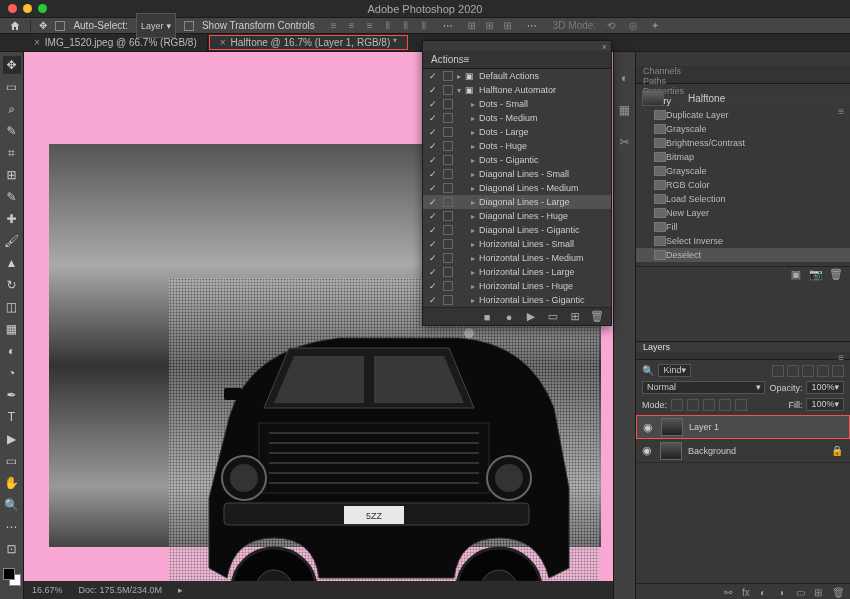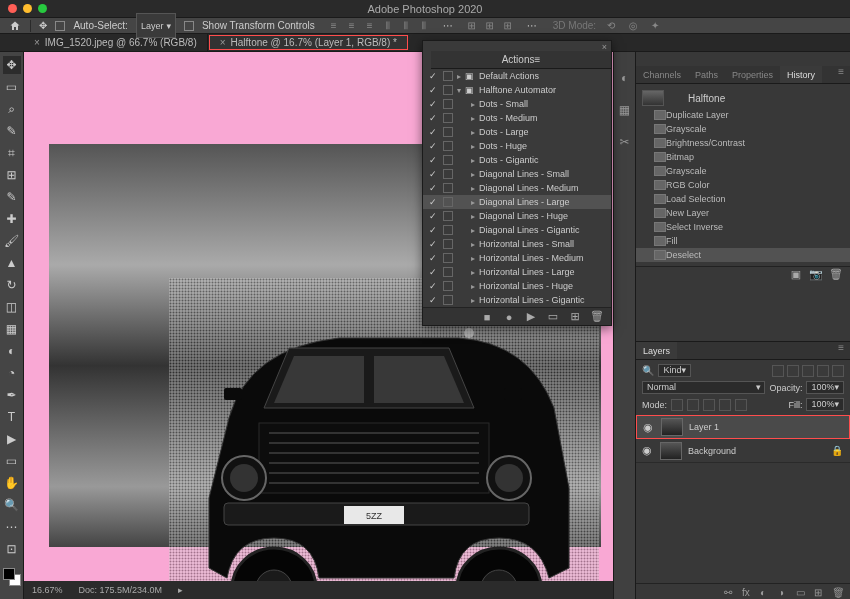--- a/index.html
+++ b/index.html
@@ -32,37 +32,37 @@
 .swatch { margin-top: 6px; width: 18px; height: 18px; position: relative; }
 .sw-f { position: absolute; width: 12px; height: 12px; background: #000; border: 1px solid #888; }
 .sw-b { position: absolute; width: 12px; height: 12px; background: #fff; border: 1px solid #888; right: 0; bottom: 0; }
 
 .canvas-area { flex: 1; background: #f9a8d4; position: relative; }
 .canvas { position: absolute; left: 25px; top: 92px; width: 552px; height: 403px; background: linear-gradient(180deg, #555 0%, #aaa 30%, #333 55%, #999 85%, #444 100%); }
 .car { position: absolute; left: 120px; top: 134px; width: 430px; height: 358px; }
 .status-bar { position: absolute; bottom: 0; left: 0; right: 0; height: 18px; background: #2b2b2b; display: flex; align-items: center; padding: 0 8px; gap: 16px; font-size: 9px; color: #aaa; }
 
 .actions-panel { position: absolute; left: 422px; top: 40px; width: 190px; background: #3a3a3a; border: 1px solid #1a1a1a; box-shadow: 0 3px 10px rgba(0,0,0,0.5); }
-.panel-header { height: 18px; background: #333; display: flex; align-items: center; padding: 0 8px; font-size: 10px; color: #ccc; border-bottom: 1px solid #1a1a1a; justify-content: center; margin-left: 8px; }
+.panel-header { height: 18px; background: #333; display: flex; align-items: center; padding: 0 8px; font-size: 10px; color: #ccc; border-bottom: 1px solid #1a1a1a; justify-content: flex-start; }
 .panel-close { font-size: 9px; color: #999; }
 .action-list { max-height: 264px; overflow: hidden; }
 .action-row { display: flex; align-items: center; height: 14px; padding: 0 6px; gap: 4px; font-size: 9px; color: #ccc; }
 .action-row.selected { background: #525252; }
 .check { width: 10px; color: #ccc; font-size: 9px; }
 .box { width: 10px; height: 10px; border: 1px solid #666; }
 .indent { width: 10px; }
 .folder-i { width: 10px; color: #ccc; }
 .disc-tri { color: #999; font-size: 8px; }
 .action-footer { height: 18px; background: #333; display: flex; align-items: center; justify-content: flex-end; padding: 0 8px; gap: 10px; border-top: 1px solid #222; }
 .foot-ic { width: 12px; height: 12px; color: #aaa; font-size: 11px; display: flex; align-items: center; justify-content: center; }
 
 .right-col { width: 215px; background: #383838; border-left: 1px solid #1a1a1a; display: flex; flex-direction: column; }
 .dock-ic { width: 16px; height: 16px; color: #999; font-size: 12px; display: flex; align-items: center; justify-content: center; }
 
-.panel-tabs { display: flex; height: 18px; background: #333; border-bottom: 1px solid #1a1a1a; }
+.panel-tabs { display: flex; height: 18px; background: #333; border-bottom: 1px solid #1a1a1a; flex-direction: column; }
 .ptab { padding: 0 7px; display: flex; align-items: center; font-size: 9px; color: #888; }
 .ptab.active { color: #ddd; background: #3a3a3a; }
 
 .history-body { padding: 4px 0; }
 .hist-thumb-row { display: flex; align-items: center; padding: 2px 6px; gap: 24px; }
 .hist-thumb { width: 22px; height: 16px; background: linear-gradient(#666,#333); border: 1px solid #555; }
 .hist-row { display: flex; align-items: center; height: 14px; padding: 0 6px 0 18px; gap: 0; font-size: 9px; color: #bbb; }
 .hist-row.selected { background: #525252; }
 .hist-ic { width: 12px; height: 10px; background: #666; border: 1px solid #777; }
 .hist-footer { height: 16px; display: flex; justify-content: flex-end; align-items: center; gap: 8px; padding: 0 8px; border-top: 1px solid #222; }
@@ -278,25 +278,25 @@
           <div class="hist-row">
             <span class="hist-ic"></span>
             <span>Load Selection</span>
           </div>
           <div class="hist-row">
             <span class="hist-ic"></span>
             <span>New Layer</span>
           </div>
           <div class="hist-row">
             <span class="hist-ic"></span>
+            <span>Fill</span>
+          </div>
+          <div class="hist-row">
+            <span class="hist-ic"></span>
             <span>Select Inverse</span>
-          </div>
-          <div class="hist-row">
-            <span class="hist-ic"></span>
-            <span>Fill</span>
           </div>
           <div class="hist-row selected">
             <span class="hist-ic"></span>
             <span>Deselect</span>
           </div>
         </div>
     </div>
     <div class="hist-footer">
       <span class="foot-ic">▣</span>
       <span class="foot-ic">📷</span>

